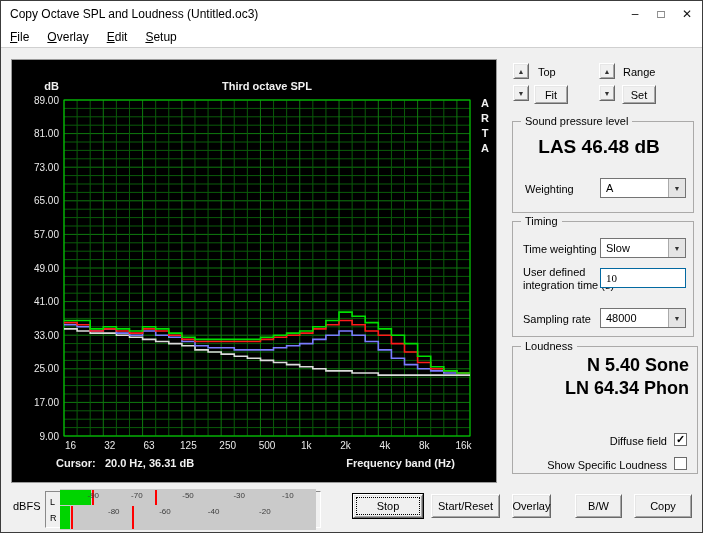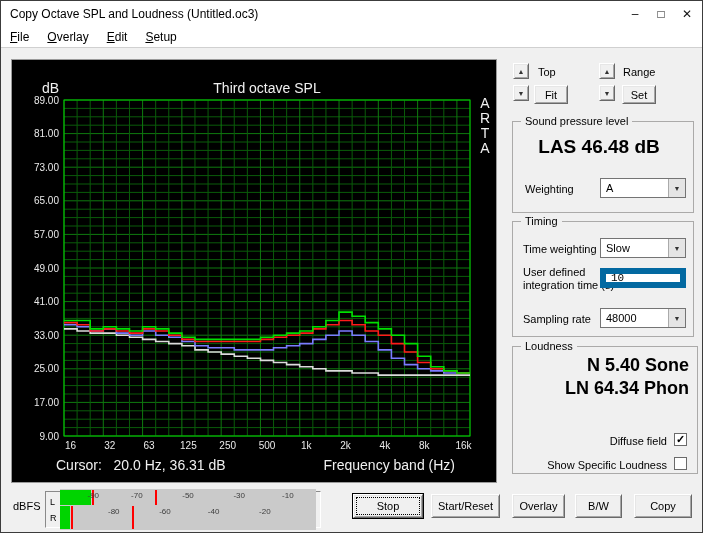--- a/index.html
+++ b/index.html
@@ -13,21 +13,21 @@
   .winbtns { position:absolute; right:2px; top:0; height:26px; display:flex; }
   .wbtn { width:26px; height:26px; display:flex; align-items:center; justify-content:center; font-size:12px; color:#111; }
 
   
   .menubar { position:absolute; left:0; top:26px; width:100%; height:21px; background:#ffffff; border-bottom:1px solid #d0d0d0; display:flex; align-items:center; font-size:12px; color:#000; }
   .menu-item { padding:0 9px; height:100%; display:flex; align-items:center; }
   .menu-item u { text-decoration:underline; }
 
   
   .chart-panel { position:absolute; left:10px; top:58px; width:486px; height:424px; background:#000; border:1px solid #9a9a9a; }
-  .chart-panel .ovl { position:absolute; color:#f0f0f0; font-size:14px; }
+  .chart-panel .ovl { position:absolute; color:#f0f0f0; font-size:11px;font-weight:bold; }
   .chart-ylab { left:0; top:20px; width:47px; text-align:right; }
   .chart-title { left:52px; top:20px; width:406px; text-align:center; font-size:12px; }
   .arta { right:4px; top:36px; width:14px; text-align:center; line-height:15px; display:flex; flex-direction:column; }
   .cursor-text { left:44px; top:397px; white-space:pre; }
   .xaxis-label { right:41px; top:397px; }
   #plot-svg { position:absolute; left:0; top:0; }
 
   
   .btn { position:absolute; background:#f0f0f0; border:1px solid; border-color:#ffffff #696969 #696969 #ffffff;
          box-shadow: inset 1px 1px 0 #e6e6e6, inset -1px -1px 0 #a6a6a6;
@@ -42,21 +42,21 @@
 
   
   .groupbox { position:absolute; border:1px solid #abaaa9; }
   .group-title { position:absolute; top:-7px; left:8px; background:#f0f0f0; padding:0 4px; font-size:11px; color:#000; white-space:nowrap; }
   .bigread { position:absolute; left:0; width:100%; text-align:right; padding-right:8px; font-weight:bold; color:#000; }
 
   
   .combo { position:absolute; height:20px; background:#fff; border:1px solid #747474; display:flex; }
   .combo-val { flex:1; font-size:11px; padding:3px 0 0 5px; color:#000; overflow:hidden; white-space:nowrap; }
   .combo-btn { width:17px; background:#e4e4e4; border-left:1px solid #aaa; font-size:7px; color:#333; display:flex; align-items:center; justify-content:center; }
-  .tinput { position:absolute; height:20px; background:#fff; border:6px solid #0369a1; font-size:11px; padding:0 0 0 5px; color:#000; font-family:Liberation Mono, monospace; }
+  .tinput { position:absolute; height:20px; background:#fff; border:1px solid #0369a1; font-size:11px; padding:0 0 0 5px; color:#000; font-family:Liberation Serif, serif; }
 
   
   .checkbox { position:absolute; width:13px; height:13px; background:#fff; border:1px solid #6a6a6a; font-size:11px; line-height:11px; text-align:center; color:#000; font-weight:bold; }
 
   
   .meter-panel { position:absolute; left:44px; top:490px; width:276px; height:37px; background:#f0f0f0; border:1px solid; border-color:#8a8a8a #ffffff #ffffff #8a8a8a; padding:3px 4px; display:flex; flex-direction:column; justify-content:space-between; }
   .meter-row { display:flex; align-items:center; height:13px; }
   .meter-ch { width:10px; font-size:9px; color:#000; }
   .meter-track { position:relative; flex:1; height:25px; background:#cacaca; overflow:hidden; }
   .meter-fill { position:absolute; left:0; top:1px; bottom:1px; background:#00d400; }
@@ -288,17 +288,17 @@
             <span class="meter-tick" style="left: 41%;">-60</span>
             <span class="meter-tick" style="left: 60%;">-40</span>
             <span class="meter-tick" style="left: 80%;">-20</span>
           </div>
       </div>
     </div>
   </div>
 
   <span class="btn" style="left:430px;top:493px;width:69px;height:24px;">Start/Reset</span>
   <span class="btn default" style="left:352px;top:493px;width:70px;height:24px;">Stop</span>
-  <span class="btn" style="left:511px;top:493px;width:53px;height:24px;">Overlay</span>
+  <span class="btn" style="left:511px;top:493px;width:39px;height:24px;">Overlay</span>
   <span class="btn" style="left:574px;top:493px;width:47px;height:24px;">B/W</span>
   <span class="btn" style="left:633px;top:493px;width:58px;height:24px;">Copy</span>
 
 </div>
 
 </body></html>

